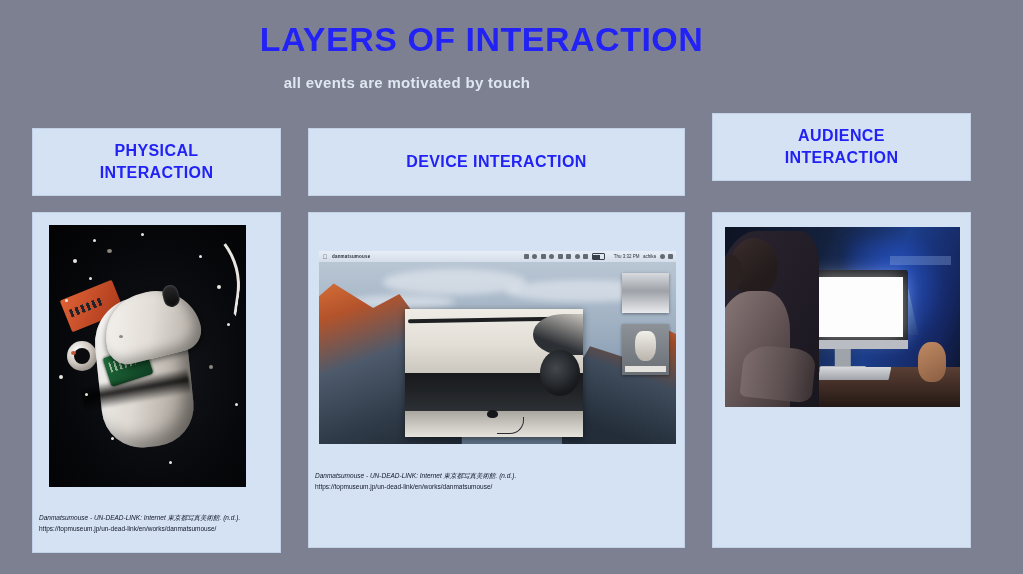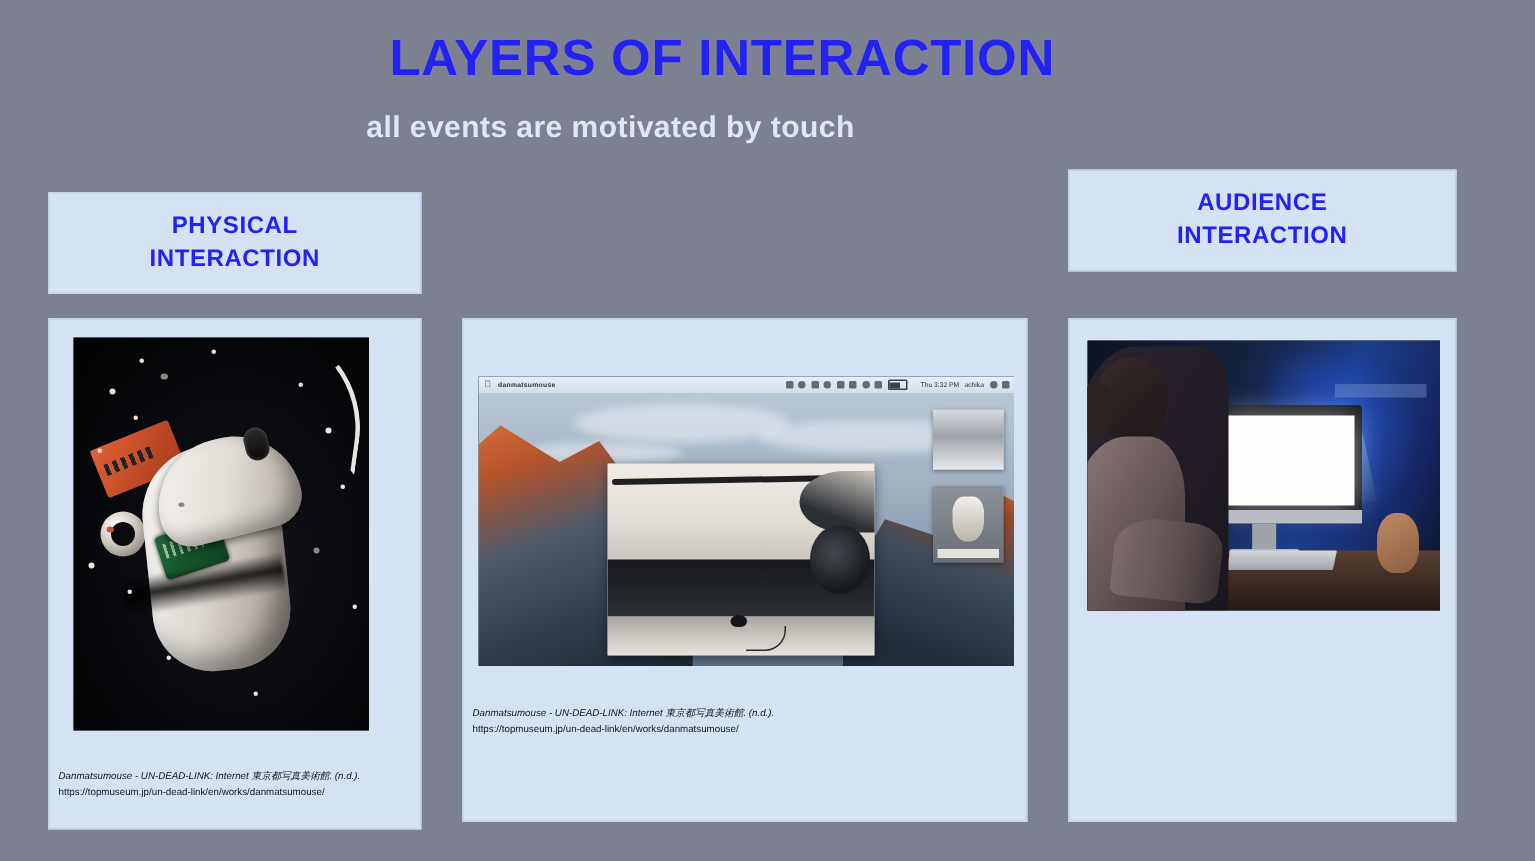--- a/index.html
+++ b/index.html
@@ -30,21 +30,21 @@
     color: #2222f5;
     letter-spacing: 0.5px;
     text-shadow: 0 0 1px rgba(255,255,255,0.15);
   }
   .subtitle {
     position: absolute;
     left: 0;
     top: 74px;
     width: 814px;
     text-align: center;
-    font-size: 20px;
+    font-size: 15px;
     font-weight: bold;
     color: #dfe7f2;
     letter-spacing: 0.3px;
   }
   .col-header {
     position: absolute;
     background: #d4e2f3;
     border: 1px solid #c2d2e8;
     color: #2222f5;
     font-size: 16px;
@@ -414,20 +414,25 @@
       <div class="debris" style="left:44px;  top:14px;  width:3px; height:3px;"></div>
       <div class="debris" style="left:92px;  top:8px;   width:3px; height:3px;"></div>
     </div>
 
     <div class="caption" style="top: 300px;">
       <span class="ref">Danmatsumouse - UN-DEAD-LINK: Internet 東京都写真美術館. (n.d.).</span>
       <span class="url">https://topmuseum.jp/un-dead-link/en/works/danmatsumouse/</span>
     </div>
   </div>
 
+  <div class="col-header" id="col2-header">
+    <div>
+      <span>DEVICE INTERACTION</span>
+    </div>
+  </div>
 
   <div class="col-body" id="col2-body">
 
     <div class="photo" id="photo-desktop">
 
       <div class="mac-menubar">
         <span class="mb-apple"></span>
         <span class="mb-appname">danmatsumouse</span>
         <span class="mb-spacer"></span>
         <span class="mb-icons">

